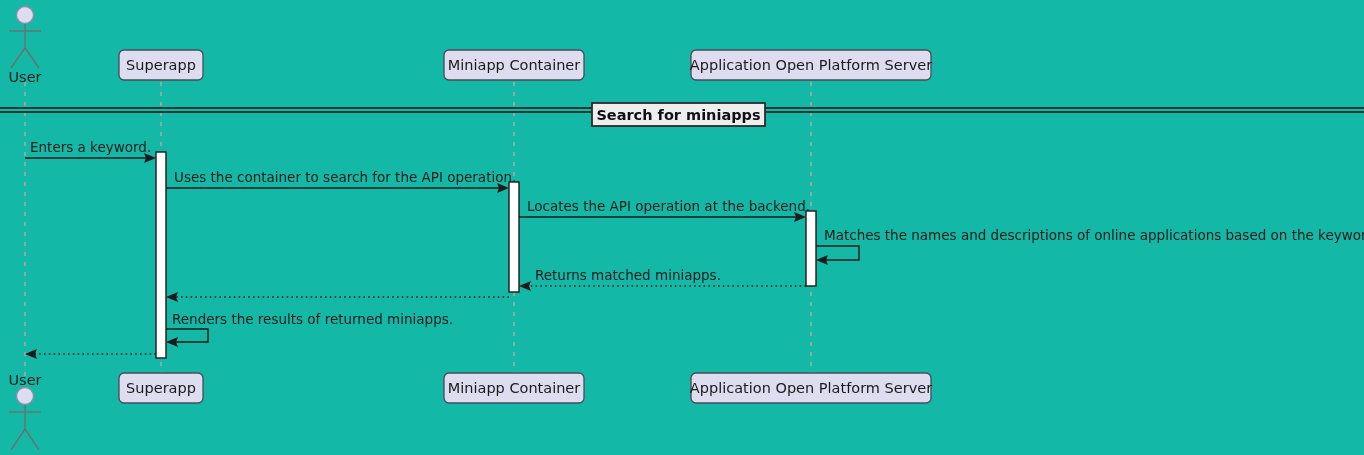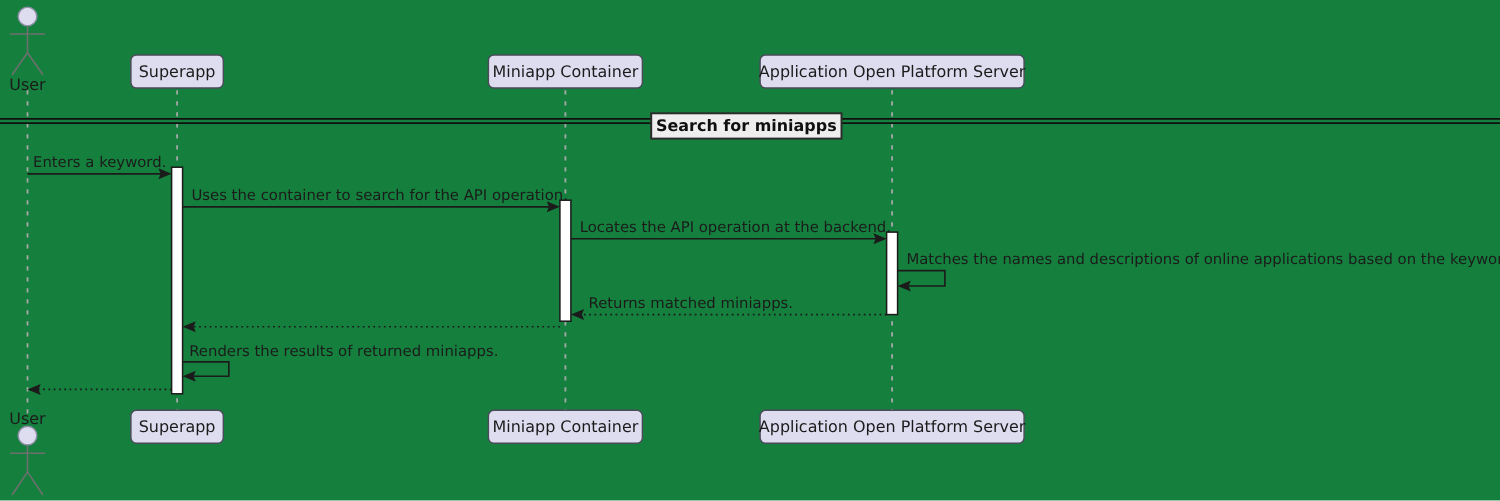--- a/index.html
+++ b/index.html
@@ -7,21 +7,21 @@
     padding: 0;
     background: #ffffff;
   }
   body {
     font-family: "DejaVu Sans", sans-serif;
   }
   #diagram-root {
     position: relative;
     width: 1364px;
     height: 455px;
-    background: #15803d;
+    background: #14b8a6;
     overflow: hidden;
   }
   #seq-svg {
     position: absolute;
     left: 0;
     top: 0;
     width: 1364px;
     height: 455px;
     display: block;
   }

